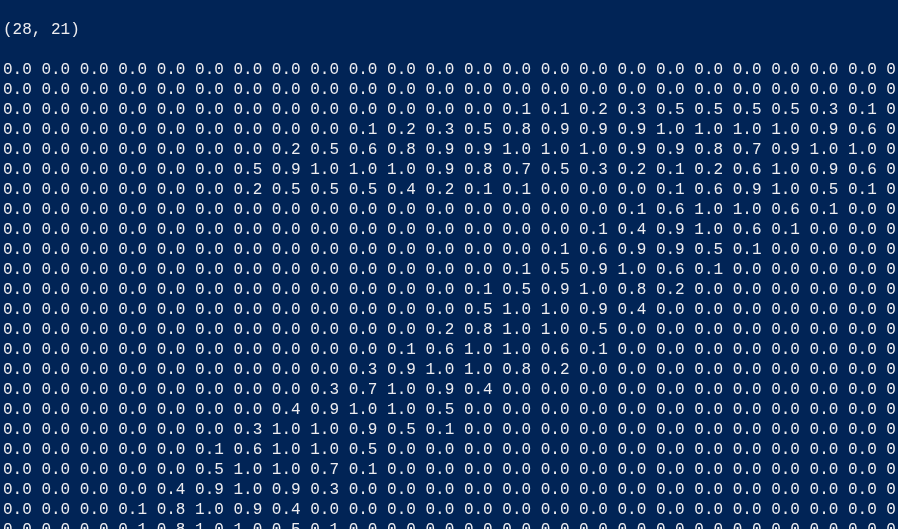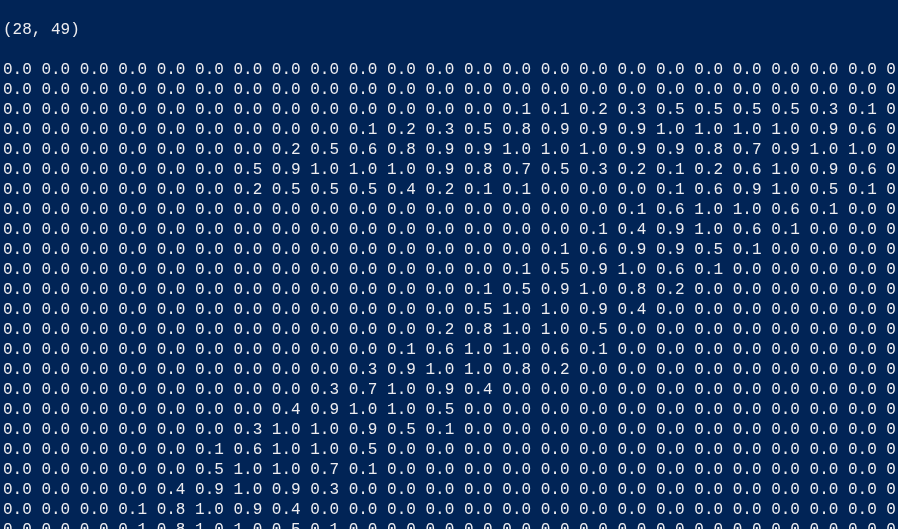--- a/index.html
+++ b/index.html
@@ -17,21 +17,21 @@
     color: #eeedf0;
     white-space: pre;
     padding: 0 3px;
     letter-spacing: 0;
   }
 </style>
 </head>
 <body>
 
 <div class="terminal">
-<span>(28, 49)</span>
+<span>(28, 21)</span>
 <span id="matrix-out">
 0.0 0.0 0.0 0.0 0.0 0.0 0.0 0.0 0.0 0.0 0.0 0.0 0.0 0.0 0.0 0.0 0.0 0.0 0.0 0.0 0.0 0.0 0.0 0.0 0.0 0.0 0.0 0.0
 0.0 0.0 0.0 0.0 0.0 0.0 0.0 0.0 0.0 0.0 0.0 0.0 0.0 0.0 0.0 0.0 0.0 0.0 0.0 0.0 0.0 0.0 0.0 0.0 0.0 0.0 0.0 0.0
 0.0 0.0 0.0 0.0 0.0 0.0 0.0 0.0 0.0 0.0 0.0 0.0 0.0 0.1 0.1 0.2 0.3 0.5 0.5 0.5 0.5 0.3 0.1 0.0 0.0 0.0 0.0 0.0
 0.0 0.0 0.0 0.0 0.0 0.0 0.0 0.0 0.0 0.1 0.2 0.3 0.5 0.8 0.9 0.9 0.9 1.0 1.0 1.0 1.0 0.9 0.6 0.1 0.0 0.0 0.0 0.0
 0.0 0.0 0.0 0.0 0.0 0.0 0.0 0.2 0.5 0.6 0.8 0.9 0.9 1.0 1.0 1.0 0.9 0.9 0.8 0.7 0.9 1.0 1.0 0.8 0.1 0.0 0.0 0.0
 0.0 0.0 0.0 0.0 0.0 0.0 0.5 0.9 1.0 1.0 1.0 0.9 0.8 0.7 0.5 0.3 0.2 0.1 0.2 0.6 1.0 0.9 0.6 0.1 0.0 0.0 0.0 0.0
 0.0 0.0 0.0 0.0 0.0 0.0 0.2 0.5 0.5 0.5 0.4 0.2 0.1 0.1 0.0 0.0 0.0 0.1 0.6 0.9 1.0 0.5 0.1 0.0 0.0 0.0 0.0 0.0
 0.0 0.0 0.0 0.0 0.0 0.0 0.0 0.0 0.0 0.0 0.0 0.0 0.0 0.0 0.0 0.0 0.1 0.6 1.0 1.0 0.6 0.1 0.0 0.0 0.0 0.0 0.0 0.0
 0.0 0.0 0.0 0.0 0.0 0.0 0.0 0.0 0.0 0.0 0.0 0.0 0.0 0.0 0.0 0.1 0.4 0.9 1.0 0.6 0.1 0.0 0.0 0.0 0.0 0.0 0.0 0.0

